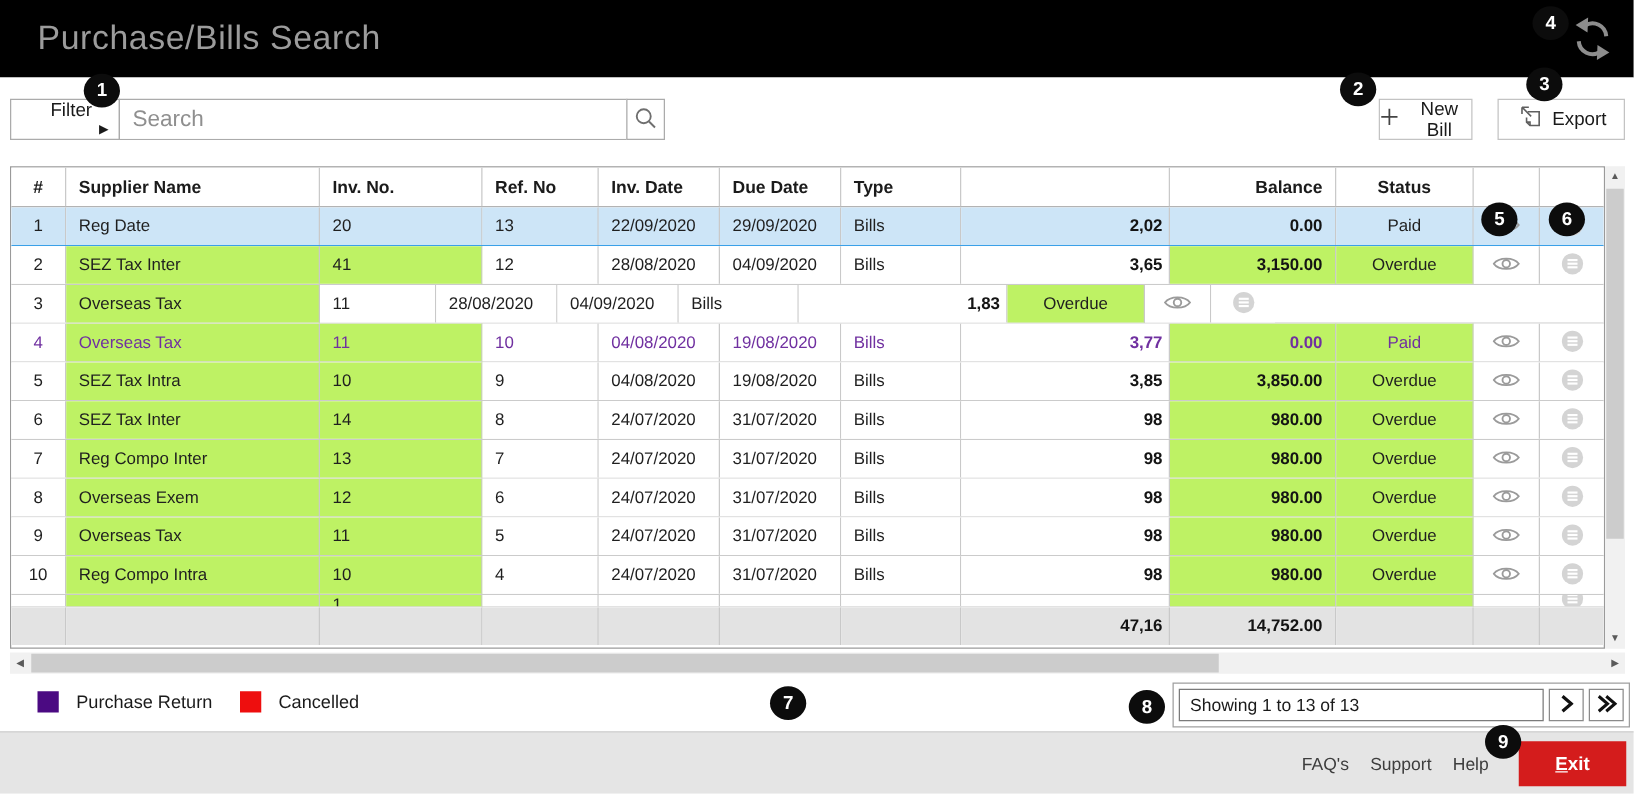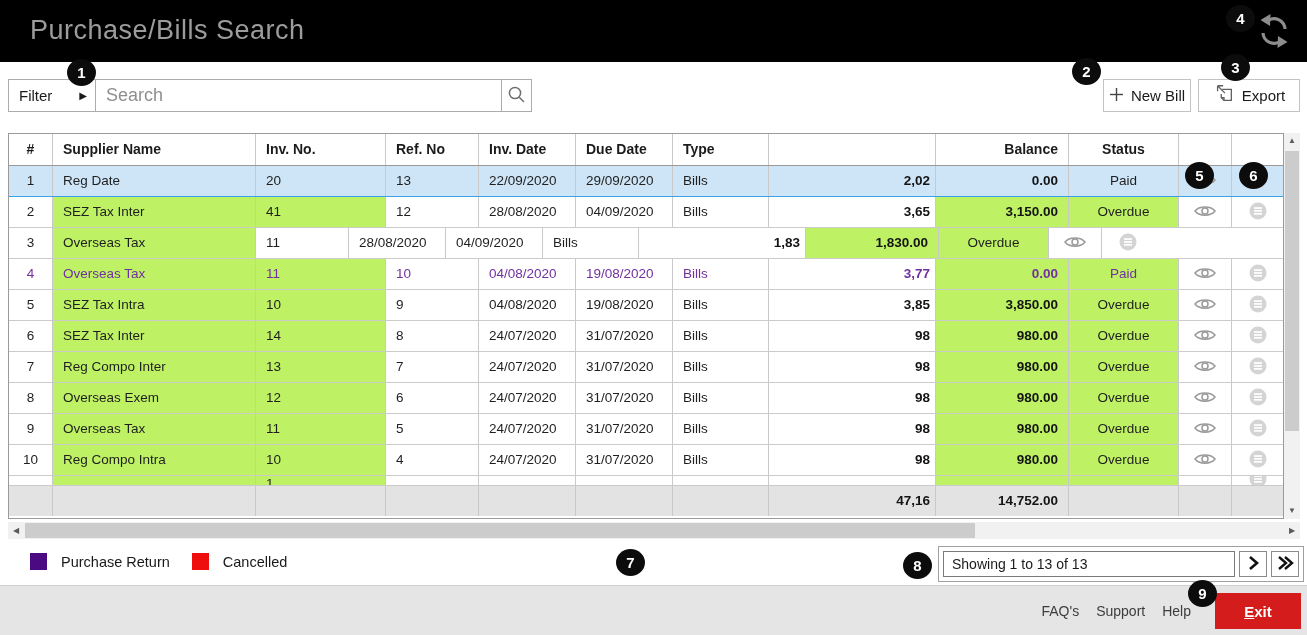--- a/index.html
+++ b/index.html
@@ -6,29 +6,29 @@
   html,body { width:1307px; height:635px; }
   body { position:relative; font-family:"Liberation Sans", sans-serif; background:#fff; overflow:hidden; color:#1f1f1f; }
 
   
   .titlebar { position:absolute; left:0; top:0; width:1307px; height:62px; background:#000000; }
   .page-title { position:absolute; left:30px; top:15px; font-size:27px; font-weight:300; color:#9c9c9c; letter-spacing:.5px; }
   .refresh-btn { position:absolute; left:1252px; top:10px; width:44px; height:44px; background:transparent; border:none; cursor:pointer; }
 
   
   .toolbar { position:absolute; left:0; top:62px; width:1307px; height:71px; background:#fff; }
-  .filter-box { position:absolute; left:8px; top:17px; width:88px; height:33px; border:1px solid #ababab; display:flex; align-items:center; background:#fff; cursor:pointer; }
+  .filter-box { position:absolute; left:8px; top:17px; width:88px; height:33px; border:1px solid #ababab; display:flex; align-items:center; background:#fff; cursor:pointer;flex-direction:column; }
   .filter-label { font-size:15px; color:#1a1a1a; margin-left:10px; }
   .filter-arrow { margin-left:auto; margin-right:8px; font-size:10px; color:#1a1a1a; }
   .search-box { position:absolute; left:95px; top:17px; width:407px; height:33px; border:1px solid #ababab; }
   .search-box input { width:100%; height:100%; border:none; outline:none; padding:0 10px; font-size:18px; font-family:"Liberation Sans",sans-serif; color:#333; }
   .search-box input::placeholder { color:#8f8f8f; }
   .search-btn { position:absolute; left:501px; top:17px; width:31px; height:33px; border:1px solid #ababab; background:#fff; display:flex; align-items:center; justify-content:center; cursor:pointer; }
   .tool-btn { position:absolute; top:17px; height:33px; border:1px solid #c3c3c3; background:#fff; display:flex; align-items:center; justify-content:center; gap:7px; font-size:15px; color:#1a1a1a; cursor:pointer; font-family:"Liberation Sans",sans-serif; }
-  .new-bill-btn { left:1103px; width:88px; }
+  .new-bill-btn { left:1103px; width:75px; }
   .export-btn { left:1198px; width:102px; }
 
   
   .grid { position:absolute; left:8px; top:133px; width:1276px; height:386px; border:1px solid #9a9a9a; background:#fff; overflow:hidden; }
   .hrow, .row { display:flex; width:1274px; }
   .hrow { height:32px; border-bottom:1px solid #9a9a9a; background:#fff; }
   .hcell { font-size:14px; font-weight:bold; color:#1b1b1b; line-height:30px; padding:0 10px; border-right:1px solid #c9c9c9; overflow:hidden; white-space:nowrap; cursor:pointer; }
   .row { height:31px; border-bottom:1px solid #cbcbcb; background:#fff; cursor:pointer; }
   .cell { font-size:13.5px; color:#1f1f1f; line-height:29px; padding:0 10px; border-right:1px solid #c9c9c9; overflow:hidden; white-space:nowrap; background:#fff; }
   .c-num{width:44px;} .c-sup{width:203px;} .c-inv{width:130px;} .c-ref{width:93px;}
@@ -214,21 +214,20 @@
         </div>
       </div>
       <div class="row">
         <div class="cell c-num center"><span>3</span></div>
         <div class="cell c-sup tint"><span>Overseas Tax</span></div>
         <div class="cell c-ref"><span>11</span></div>
         <div class="cell c-idate"><span>28/08/2020</span></div>
         <div class="cell c-ddate"><span>04/09/2020</span></div>
         <div class="cell c-type"><span>Bills</span></div>
         <div class="cell c-total amount clip"><span>1,83</span></div>
-        <div class="cell c-bal amount tint"><span>1,830.00</span></div>
         <div class="cell c-status tint center"><span>Overdue</span></div>
         <div class="cell c-view icon-cell">
           <button class="icon-btn">
             <span><svg width="22" height="14" viewBox="0 0 22 14">
                 <path d="M1 7 C5 1.5 17 1.5 21 7 C17 12.5 5 12.5 1 7 Z" fill="none" stroke="#9b9b9b" stroke-width="1.5"></path>
                 <circle cx="11" cy="7" r="3" fill="none" stroke="#9b9b9b" stroke-width="1.5"></circle>
               </svg></span>
           </button>
         </div>
         <div class="cell c-menu icon-cell">

